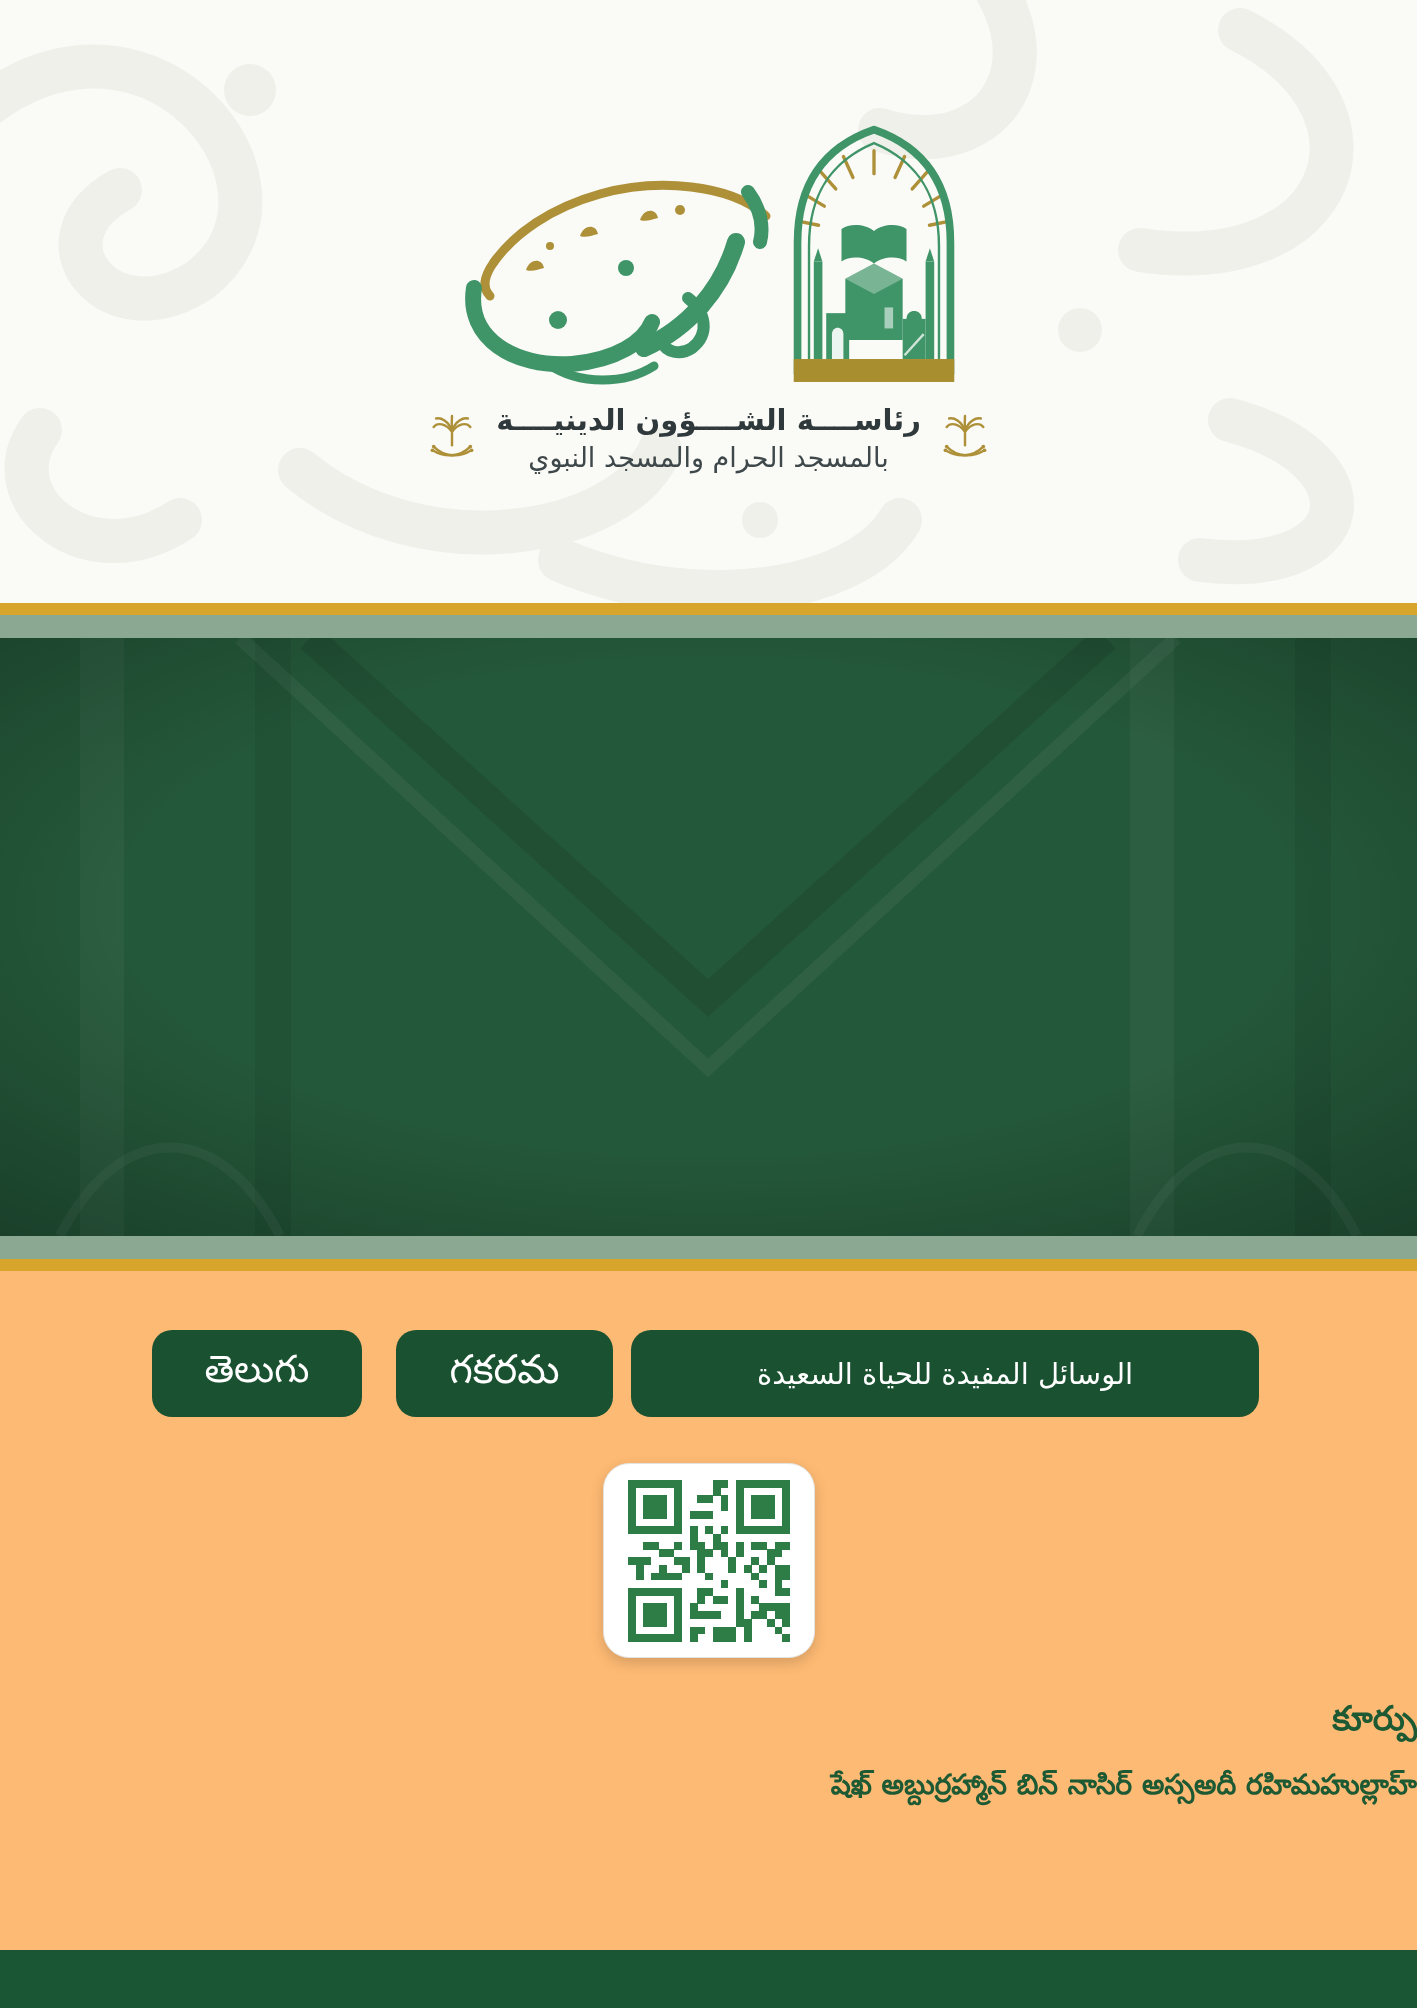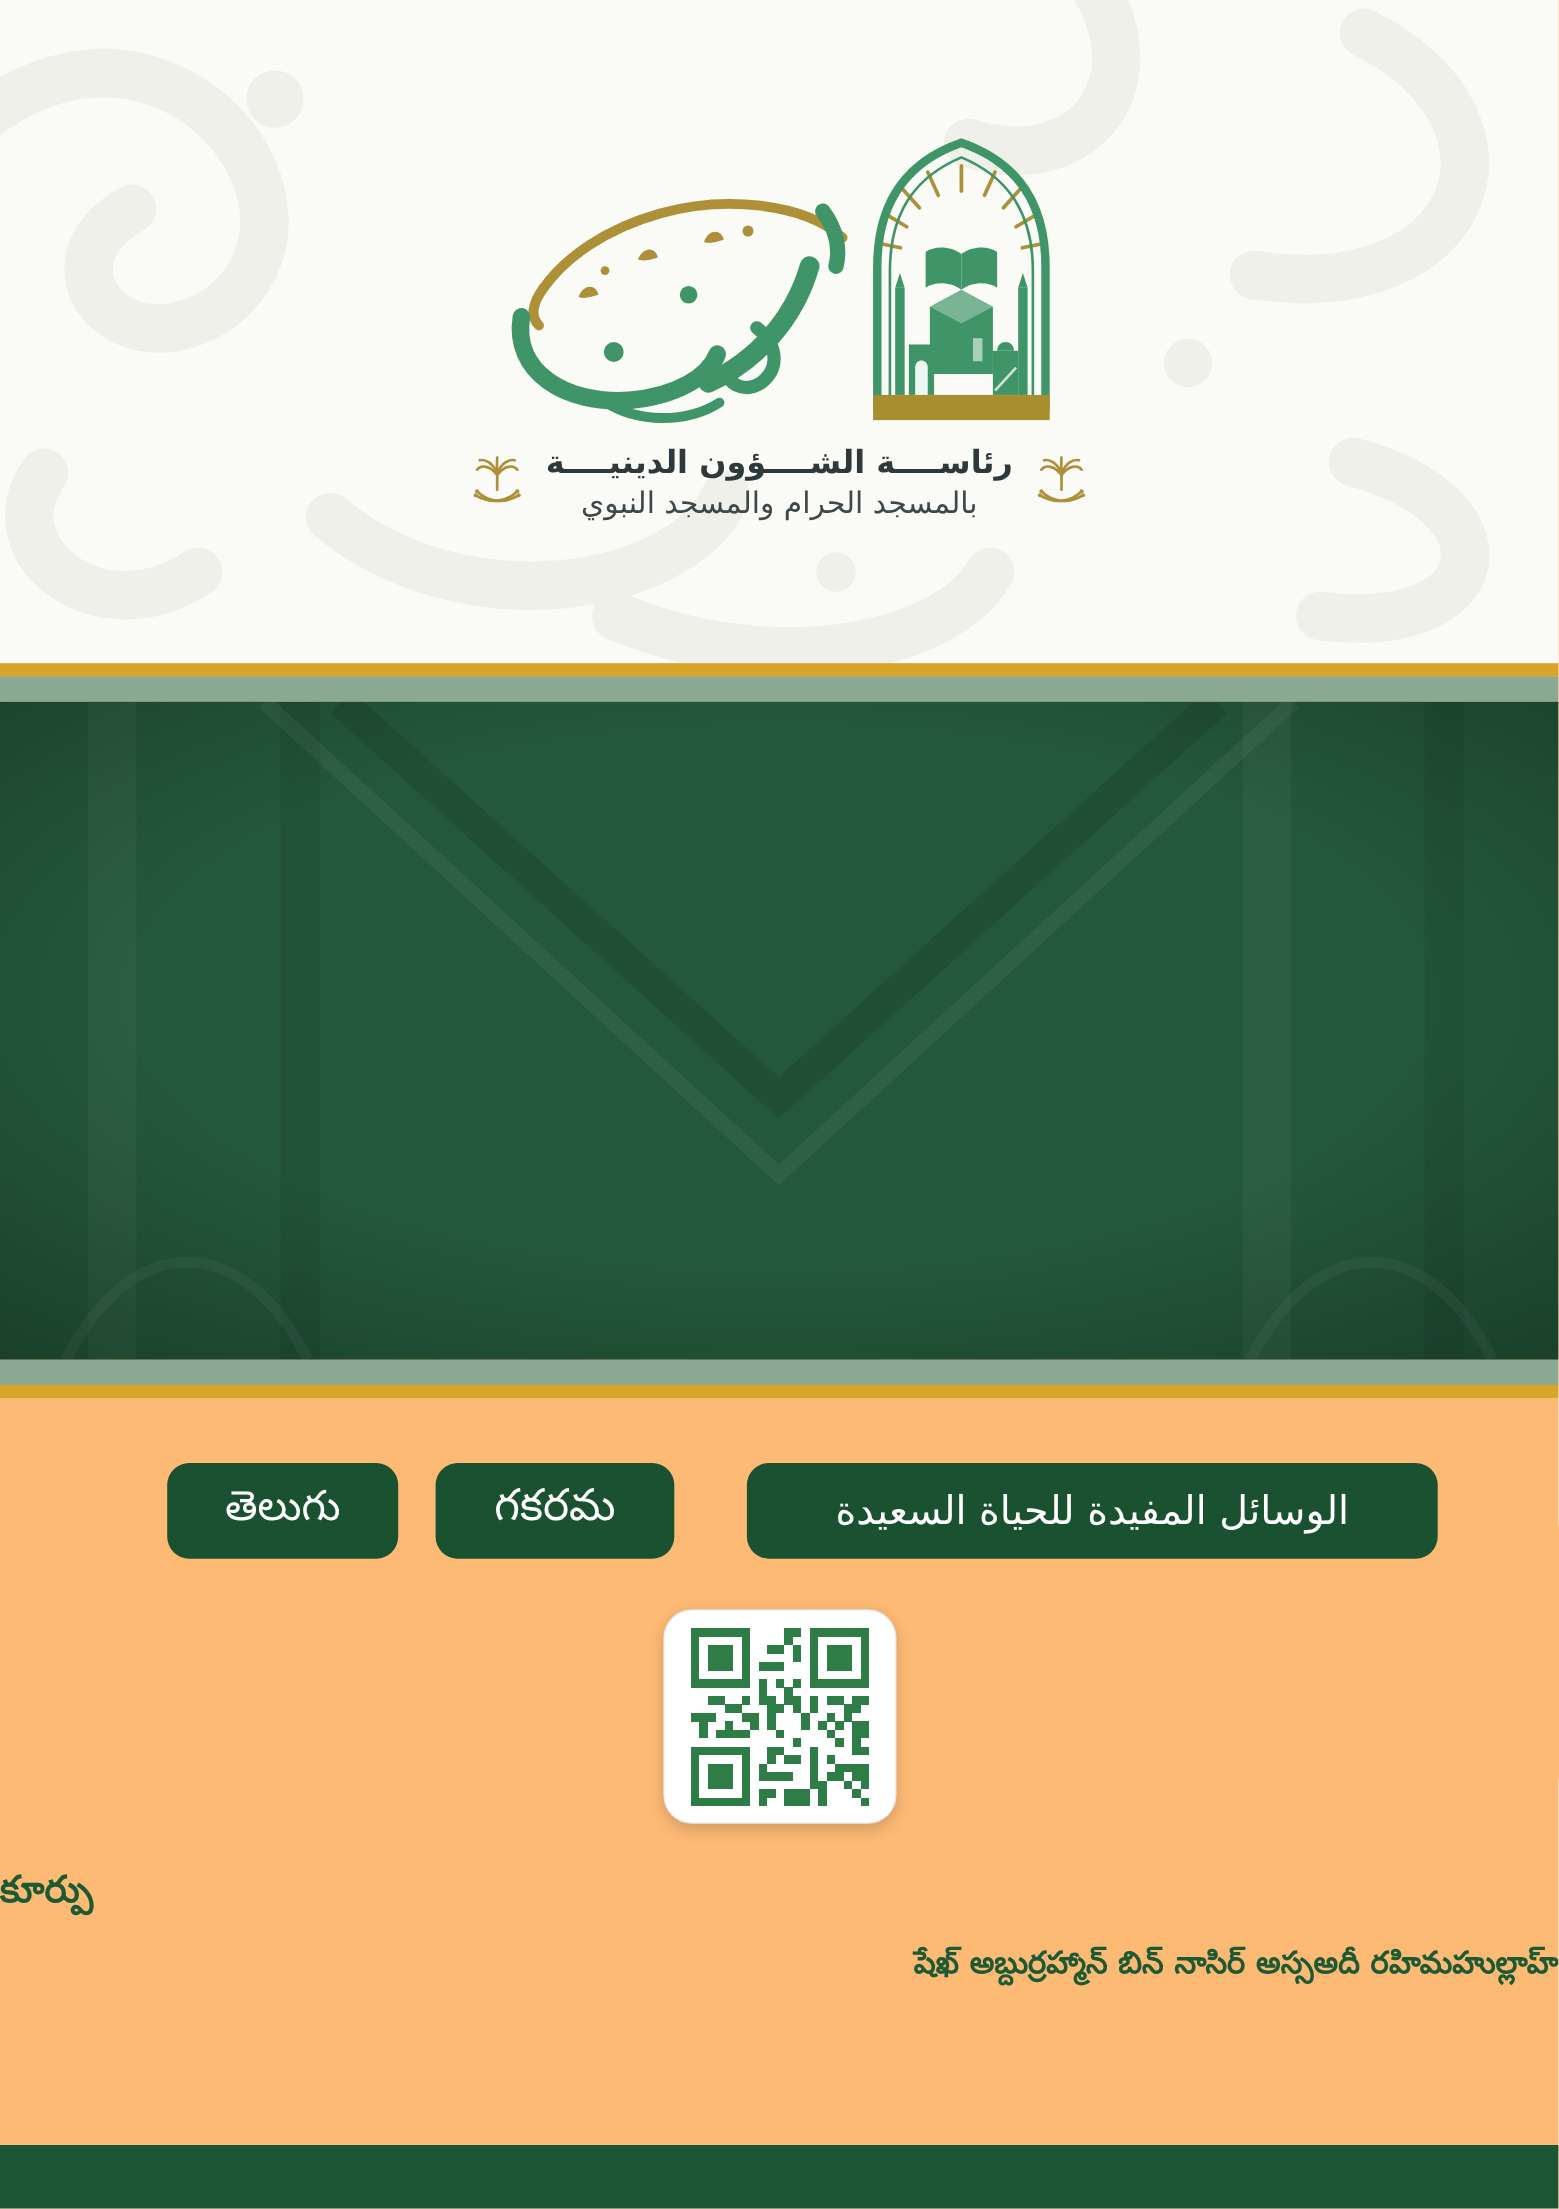--- a/index.html
+++ b/index.html
@@ -30,30 +30,30 @@
   
   .langs{position:absolute;left:0;top:1330px;width:1417px;height:87px;}
   .pill{
     position:absolute;top:0;height:87px;border:none;border-radius:20px;
     background:var(--button-green,#1A5231);color:#ffffff;cursor:pointer;
     font-family:"DejaVu Sans","Liberation Sans",sans-serif;
     display:flex;align-items:center;justify-content:center;text-align:center;
   }
   .b1{left:152px;width:210px;font-size:38px;}
   .b2{left:396px;width:217px;font-size:40px;}
-  .b3{left:679px;width:628px;font-size:36px;}
+  .b3{left:631px;width:628px;font-size:29px;}
   
   .qr-tile{
     position:absolute;left:603px;top:1463px;width:210px;height:193px;background:#ffffff;
     border:1px solid #e3e3e0;border-radius:26px;box-shadow:0 5px 14px rgba(0,0,0,.16);
     display:flex;align-items:center;justify-content:center;
   }
   #qr-svg{width:162px;height:162px;}
   
-  .comp{position:absolute;left:0;top:1698px;width:1417px;text-align:left;
+  .comp{position:absolute;left:0;top:1698px;width:1417px;text-align:right;
     font-size:34px;font-weight:700;color:var(--text-green,#1D5A34);}
   .author{position:absolute;left:0;top:1768px;width:1417px;text-align:right;
     font-size:28px;font-weight:700;color:var(--text-green,#1D5A34);}
   .footer{position:absolute;left:0;top:1950px;width:1417px;height:58px;background:var(--footer-green,#1A5634);}
 </style>
 </head>
 <body>
 
 <div class="page">
 

